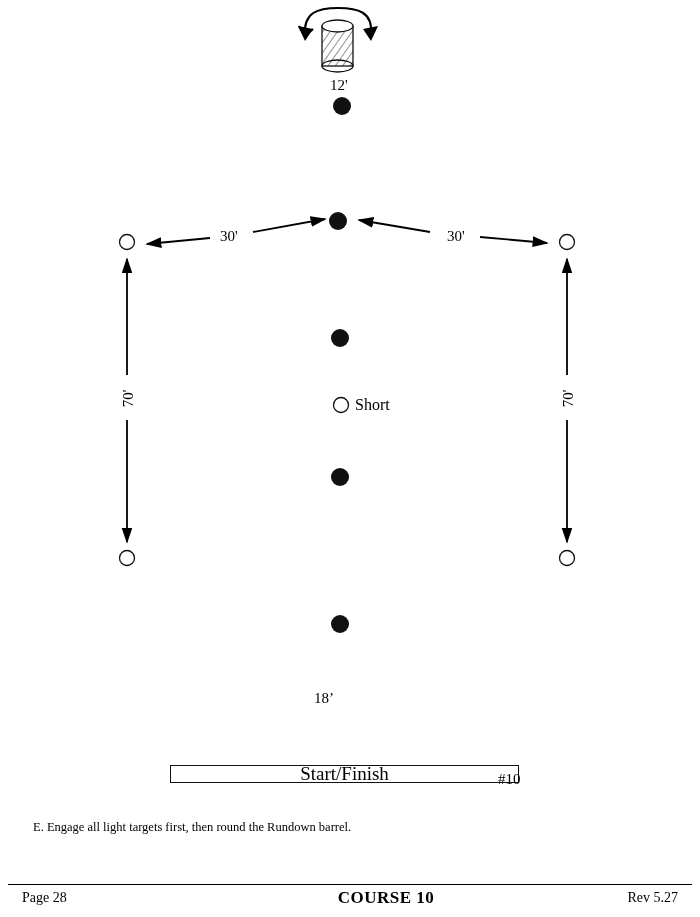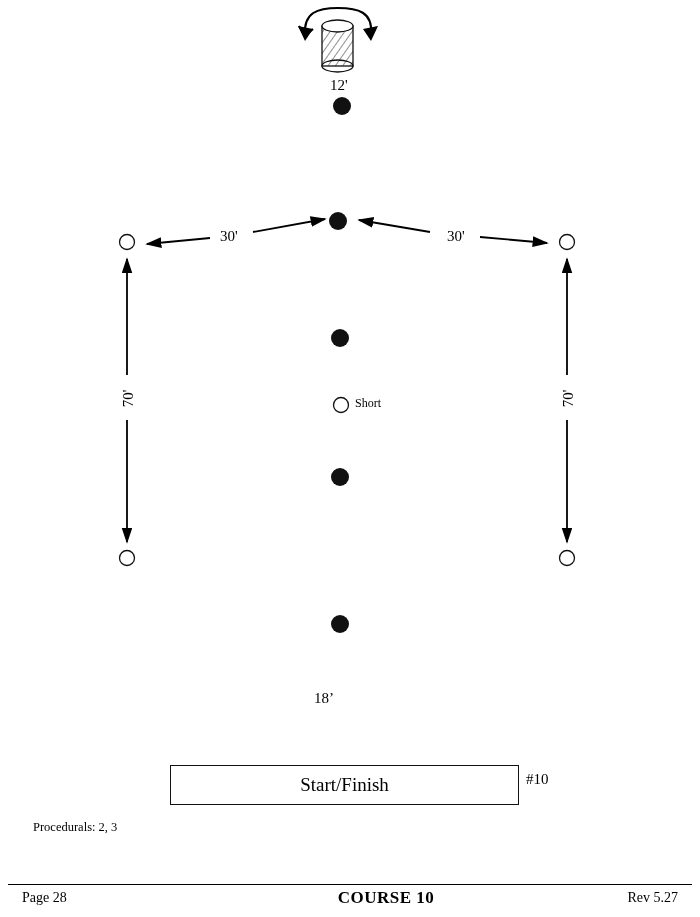--- a/index.html
+++ b/index.html
@@ -37,33 +37,33 @@
   }
   .label-rot {
     transform: rotate(-90deg);
     transform-origin: center center;
   }
   .startfinish-box {
     position: absolute;
     left: 170px;
     top: 765px;
     width: 349px;
-    height: 40px;
+    height: 18px;
     border: 1px solid #111;
     background: #fff;
     box-sizing: border-box;
     display: flex;
     align-items: center;
     justify-content: center;
     font-family: "Liberation Serif", serif;
     font-size: 19px;
   }
   .course-number {
     position: absolute;
-    left: 526px;
+    left: 498px;
     top: 771px;
     font-size: 15px;
   }
   .notes {
     position: absolute;
     left: 33px;
     top: 818px;
     font-family: "Liberation Serif", serif;
     font-size: 12.5px;
     line-height: 18px;
@@ -93,21 +93,21 @@
     font-size: 17px;
     top: 888px;
     letter-spacing: 0.5px;
     padding-left: 36px;
   }
   .footer-right { right: 22px; }
   .short-label {
     position: absolute;
     left: 355px;
     top: 396px;
-    font-size: 12px;
+    font-size: 16px;
   }
 </style>
 </head>
 <body>
 
 <div class="page">
 
   <svg class="diagram" viewBox="0 0 700 917">
     <defs>
       <marker id="arrow" markerWidth="9" markerHeight="9" refX="8" refY="3" orient="auto" markerUnits="strokeWidth">
@@ -171,21 +171,21 @@
   <div class="label label-rot" style="left:558px; top:390px; width:20px; text-align:center;">70'</div>
   <div class="label short-label">Short</div>
   <div class="label" style="left:314px; top:690px;">18’</div>
 
   <div class="startfinish-box">
     <span>Start/Finish</span>
   </div>
   <div class="course-number">#10</div>
 
   <div class="notes">
-    <div>Procedurals:  2, 3</div>
+    <div>E. Engage all light targets first, then round the Rundown barrel.</div>
   </div>
 
   <div class="footer-rule"></div>
   <div class="footer footer-left">Page 28</div>
   <div class="footer footer-center">COURSE 10</div>
   <div class="footer footer-right">Rev 5.27</div>
 
 </div>
 
 </body></html>

